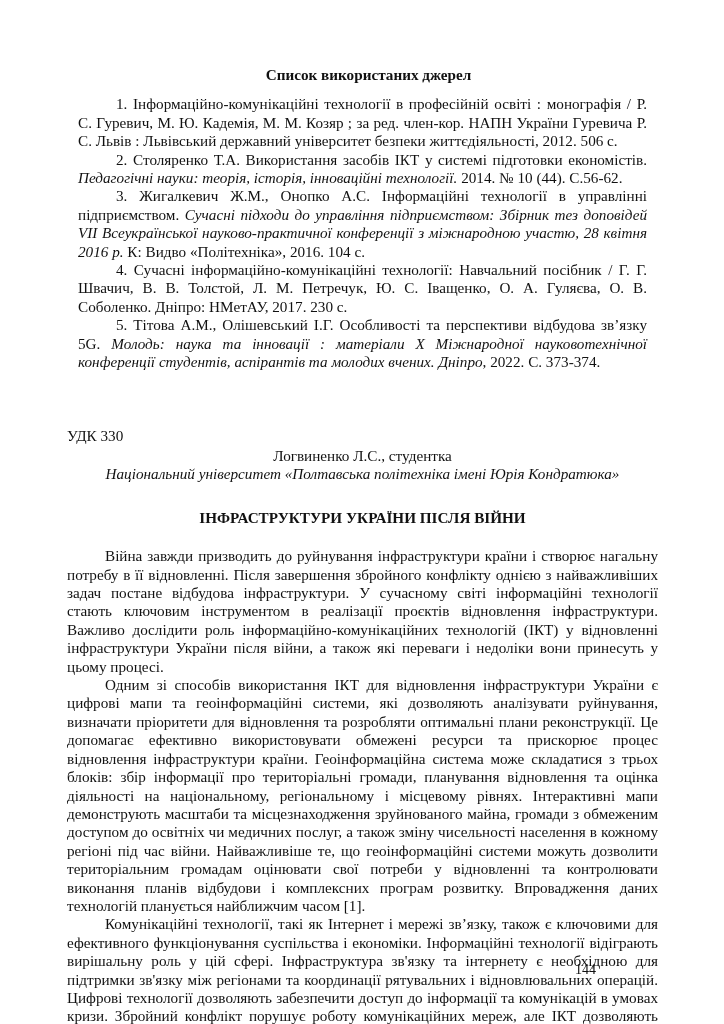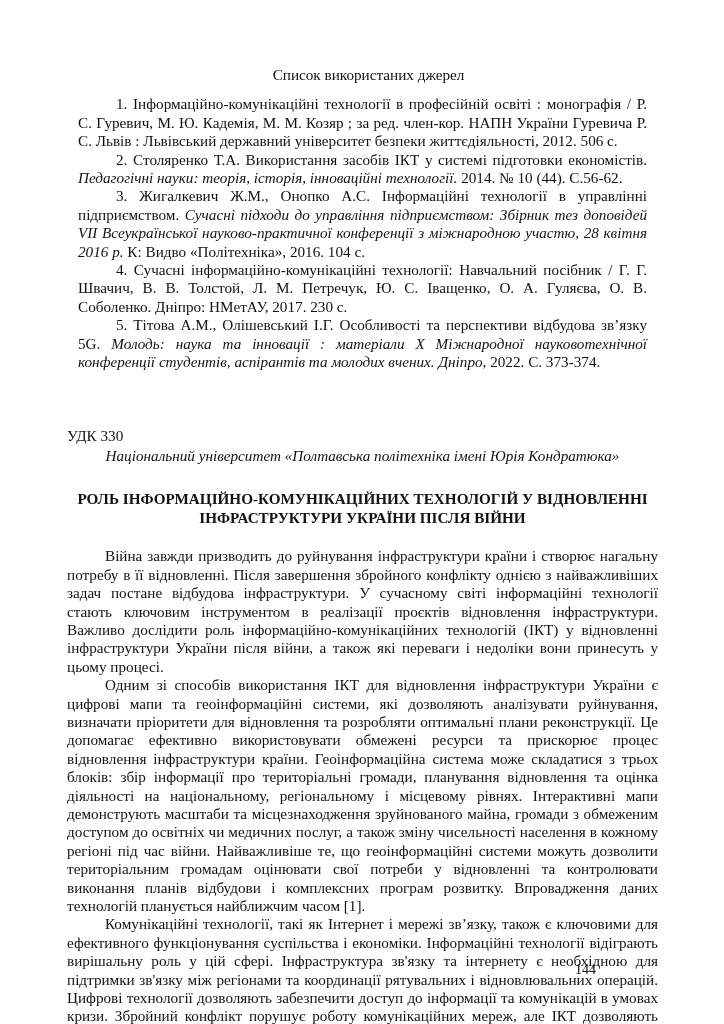--- a/index.html
+++ b/index.html
@@ -25,21 +25,21 @@
     }
     .center { text-align: center; }
     .italic { font-style: italic; }
     .para {
       text-align: justify;
       text-indent: 38px;
       margin: 0;
     }
     .ref-title {
       text-align: center;
-      font-weight: normal;
+      font-weight: bold;
       margin: 0 0 1px 0;
       padding-left: 12px;
     }
     .refs { margin: 11px; }
     .udk {
       margin-top: 55px;
       margin-bottom: 2px;
     }
     .author-block p { margin: 0; }
     .title {
@@ -68,25 +68,25 @@
     <p class="para"><span>1.</span> <span>Інформаційно-комунікаційні технології в професійній освіті : монографія / Р. С. Гуревич, М. Ю. Кадемія, М. М. Козяр ; за ред. член-кор. НАПН України Гуревича Р. С. Львів : Львівський державний університет безпеки життєдіяльності, 2012. 506 с.</span></p>
     <p class="para"><span>2.</span> <span>Столяренко Т.А. Використання засобів ІКТ у системі підготовки економістів. </span><span class="italic">Педагогічні науки: теорія, історія, інноваційні технології.</span><span> 2014. № 10 (44). С.56-62.</span></p>
     <p class="para"><span>3.</span> <span>Жигалкевич Ж.М., Онопко А.С. Інформаційні технології в управлінні підприємством. </span><span class="italic">Сучасні підходи до управління підприємством: Збірник тез доповідей VII Всеукраїнської науково-практичної конференції з міжнародною участю, 28 квітня 2016 р.</span><span> К: Видво «Політехніка», 2016. 104 с.</span></p>
     <p class="para"><span>4.</span> <span>Сучасні інформаційно-комунікаційні технології: Навчальний посібник / Г. Г. Швачич, В. В. Толстой, Л. М. Петречук, Ю. С. Іващенко, О. А. Гуляєва, О. В. Соболенко. Дніпро: НМетАУ, 2017. 230 с.</span></p>
     <p class="para"><span>5.</span> <span>Тітова А.М., Олішевський І.Г. Особливості та перспективи відбудова зв’язку 5G. </span><span class="italic">Молодь: наука та інновації : матеріали Х Міжнародної науковотехнічної конференції студентів, аспірантів та молодих вчених. Дніпро</span><span>, 2022. С. 373-374.</span></p>
   </div>
 
   <p class="udk">УДК 330</p>
 
   <div class="author-block">
+    <p class="center">Логвиненко Л.С., студентка</p>
     <p class="center italic">Національний університет «Полтавська політехніка імені Юрія Кондратюка»</p>
   </div>
 
   <div class="title">
-    <div>РОЛЬ ІНФОРМАЦІЙНО-КОМУНІКАЦІЙНИХ ТЕХНОЛОГІЙ У ВІДНОВЛЕННІ</div>
     <div>ІНФРАСТРУКТУРИ УКРАЇНИ ПІСЛЯ ВІЙНИ</div>
   </div>
 
   <div>
     <p class="para">Війна завжди призводить до руйнування інфраструктури країни і створює нагальну потребу в її відновленні. Після завершення збройного конфлікту однією з найважливіших задач постане відбудова інфраструктури. У сучасному світі інформаційні технології стають ключовим інструментом в реалізації проєктів відновлення інфраструктури. Важливо дослідити роль інформаційно-комунікаційних технологій (ІКТ) у відновленні інфраструктури України після війни, а також які переваги і недоліки вони принесуть у цьому процесі.</p>
     <p class="para">Одним зі способів використання ІКТ для відновлення інфраструктури України є  цифрові мапи та геоінформаційні системи, які дозволяють аналізувати руйнування, визначати пріоритети для відновлення та розробляти оптимальні плани реконструкції. Це допомагає ефективно використовувати обмежені ресурси та прискорює процес відновлення інфраструктури країни. Геоінформаційна система може складатися з трьох блоків: збір інформації про територіальні громади, планування відновлення та оцінка діяльності на національному, регіональному і місцевому рівнях. Інтерактивні мапи демонструють масштаби та місцезнаходження зруйнованого майна, громади з обмеженим доступом до освітніх чи медичних послуг, а також зміну чисельності населення в кожному регіоні під час війни. Найважливіше те, що геоінформаційні системи можуть дозволити територіальним громадам оцінювати свої потреби у відновленні та контролювати виконання планів відбудови і комплексних програм розвитку. Впровадження даних технологій планується найближчим часом [1].</p>
     <p class="para">Комунікаційні технології, такі як Інтернет і мережі зв’язку, також є ключовими для ефективного функціонування суспільства і економіки. Інформаційні технології відіграють вирішальну роль у цій сфері. Інфраструктура зв'язку та інтернету є необхідною для підтримки зв'язку між регіонами та координації рятувальних і відновлювальних операцій. Цифрові технології дозволяють забезпечити доступ до інформації та комунікацій в умовах кризи. Збройний конфлікт порушує роботу комунікаційних мереж, але ІКТ дозволяють швидко</p>
   </div>
 </div>
 

